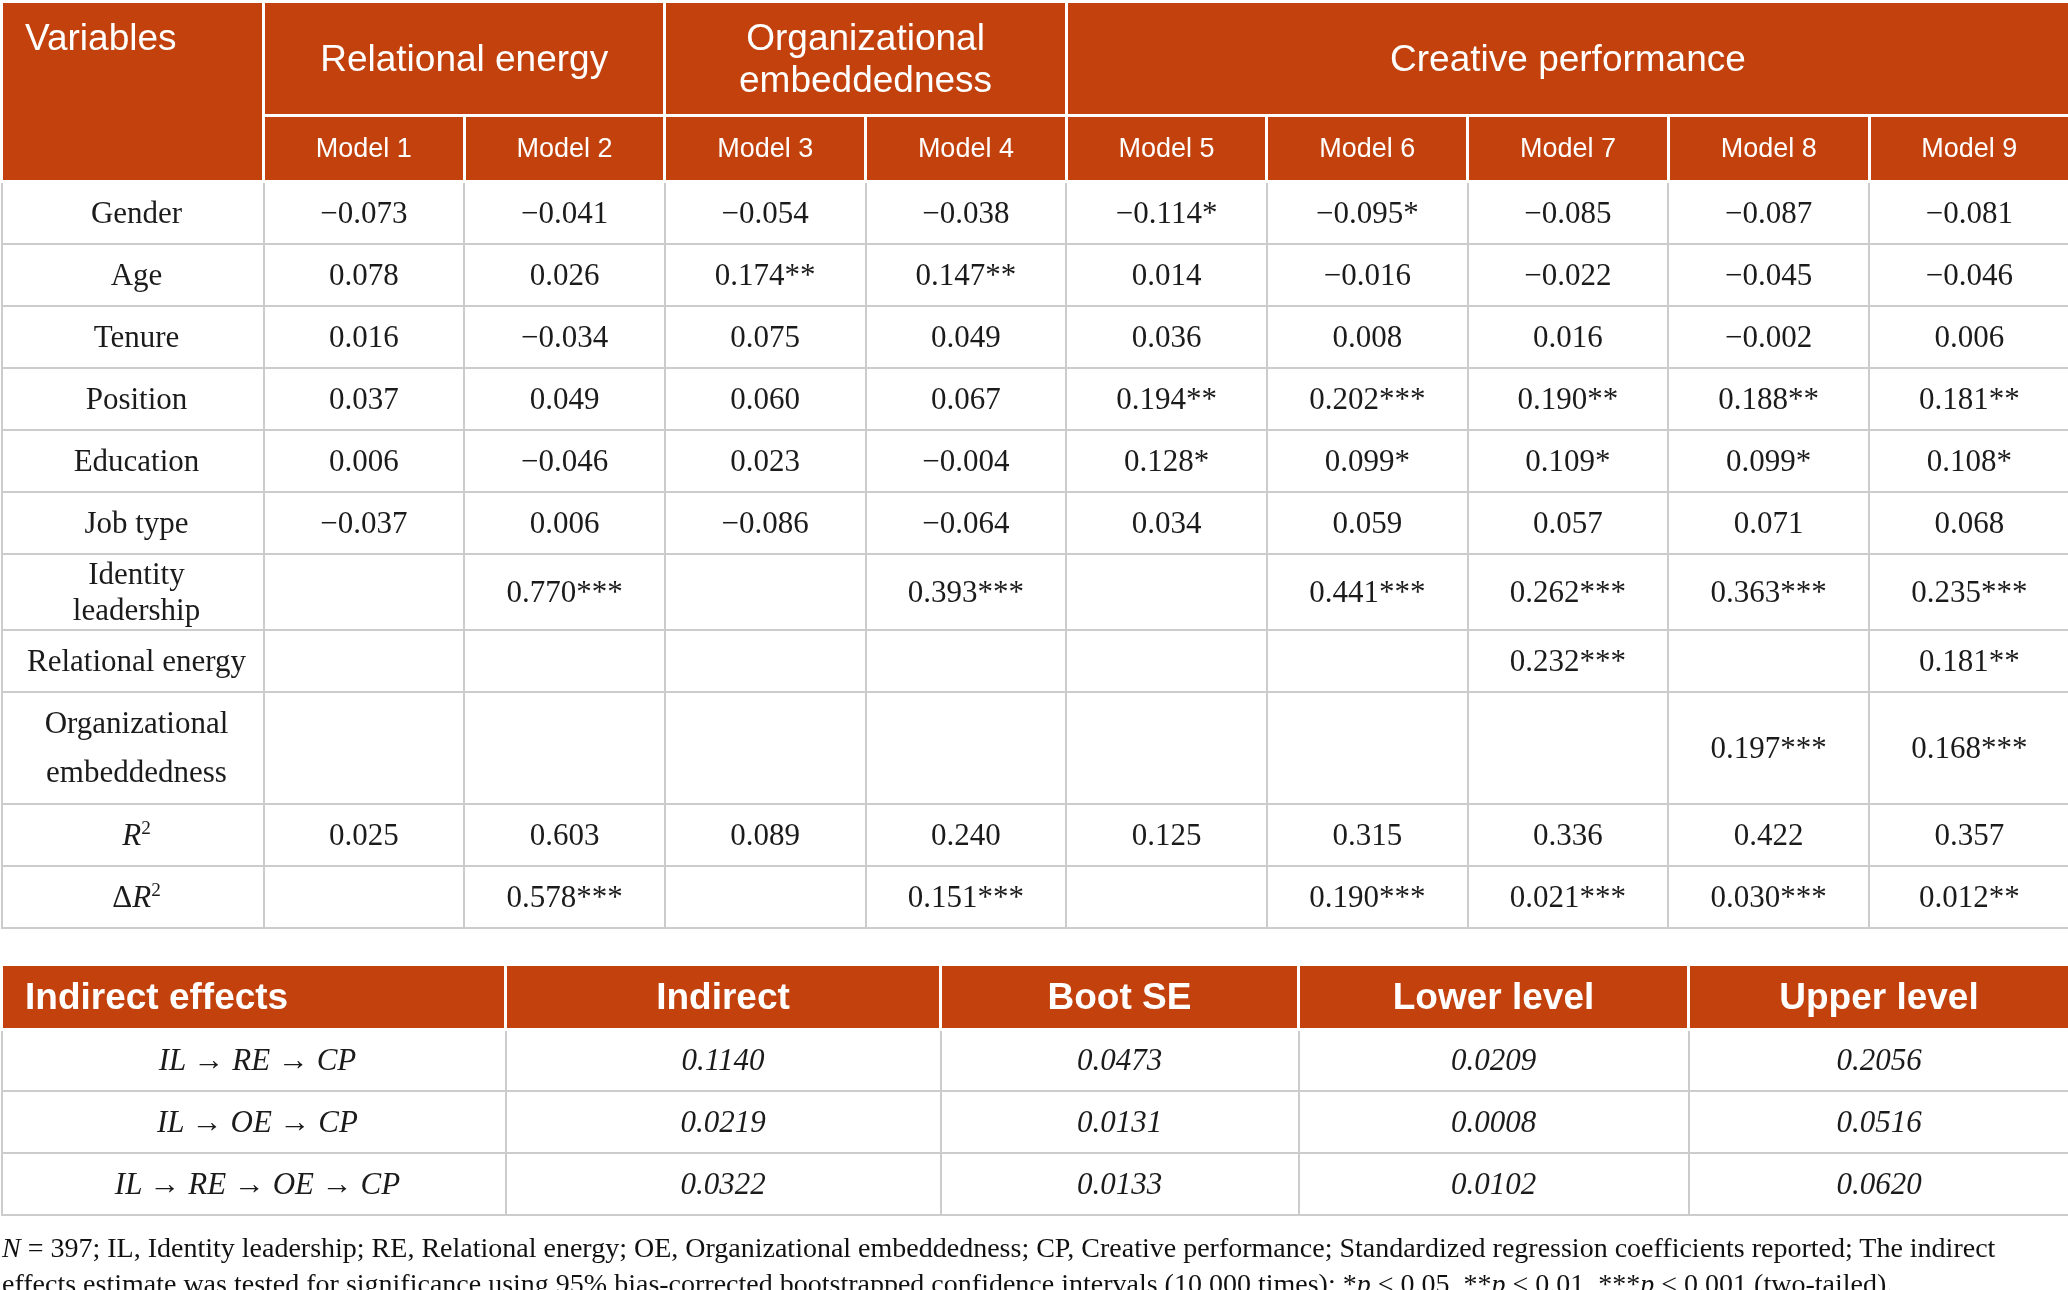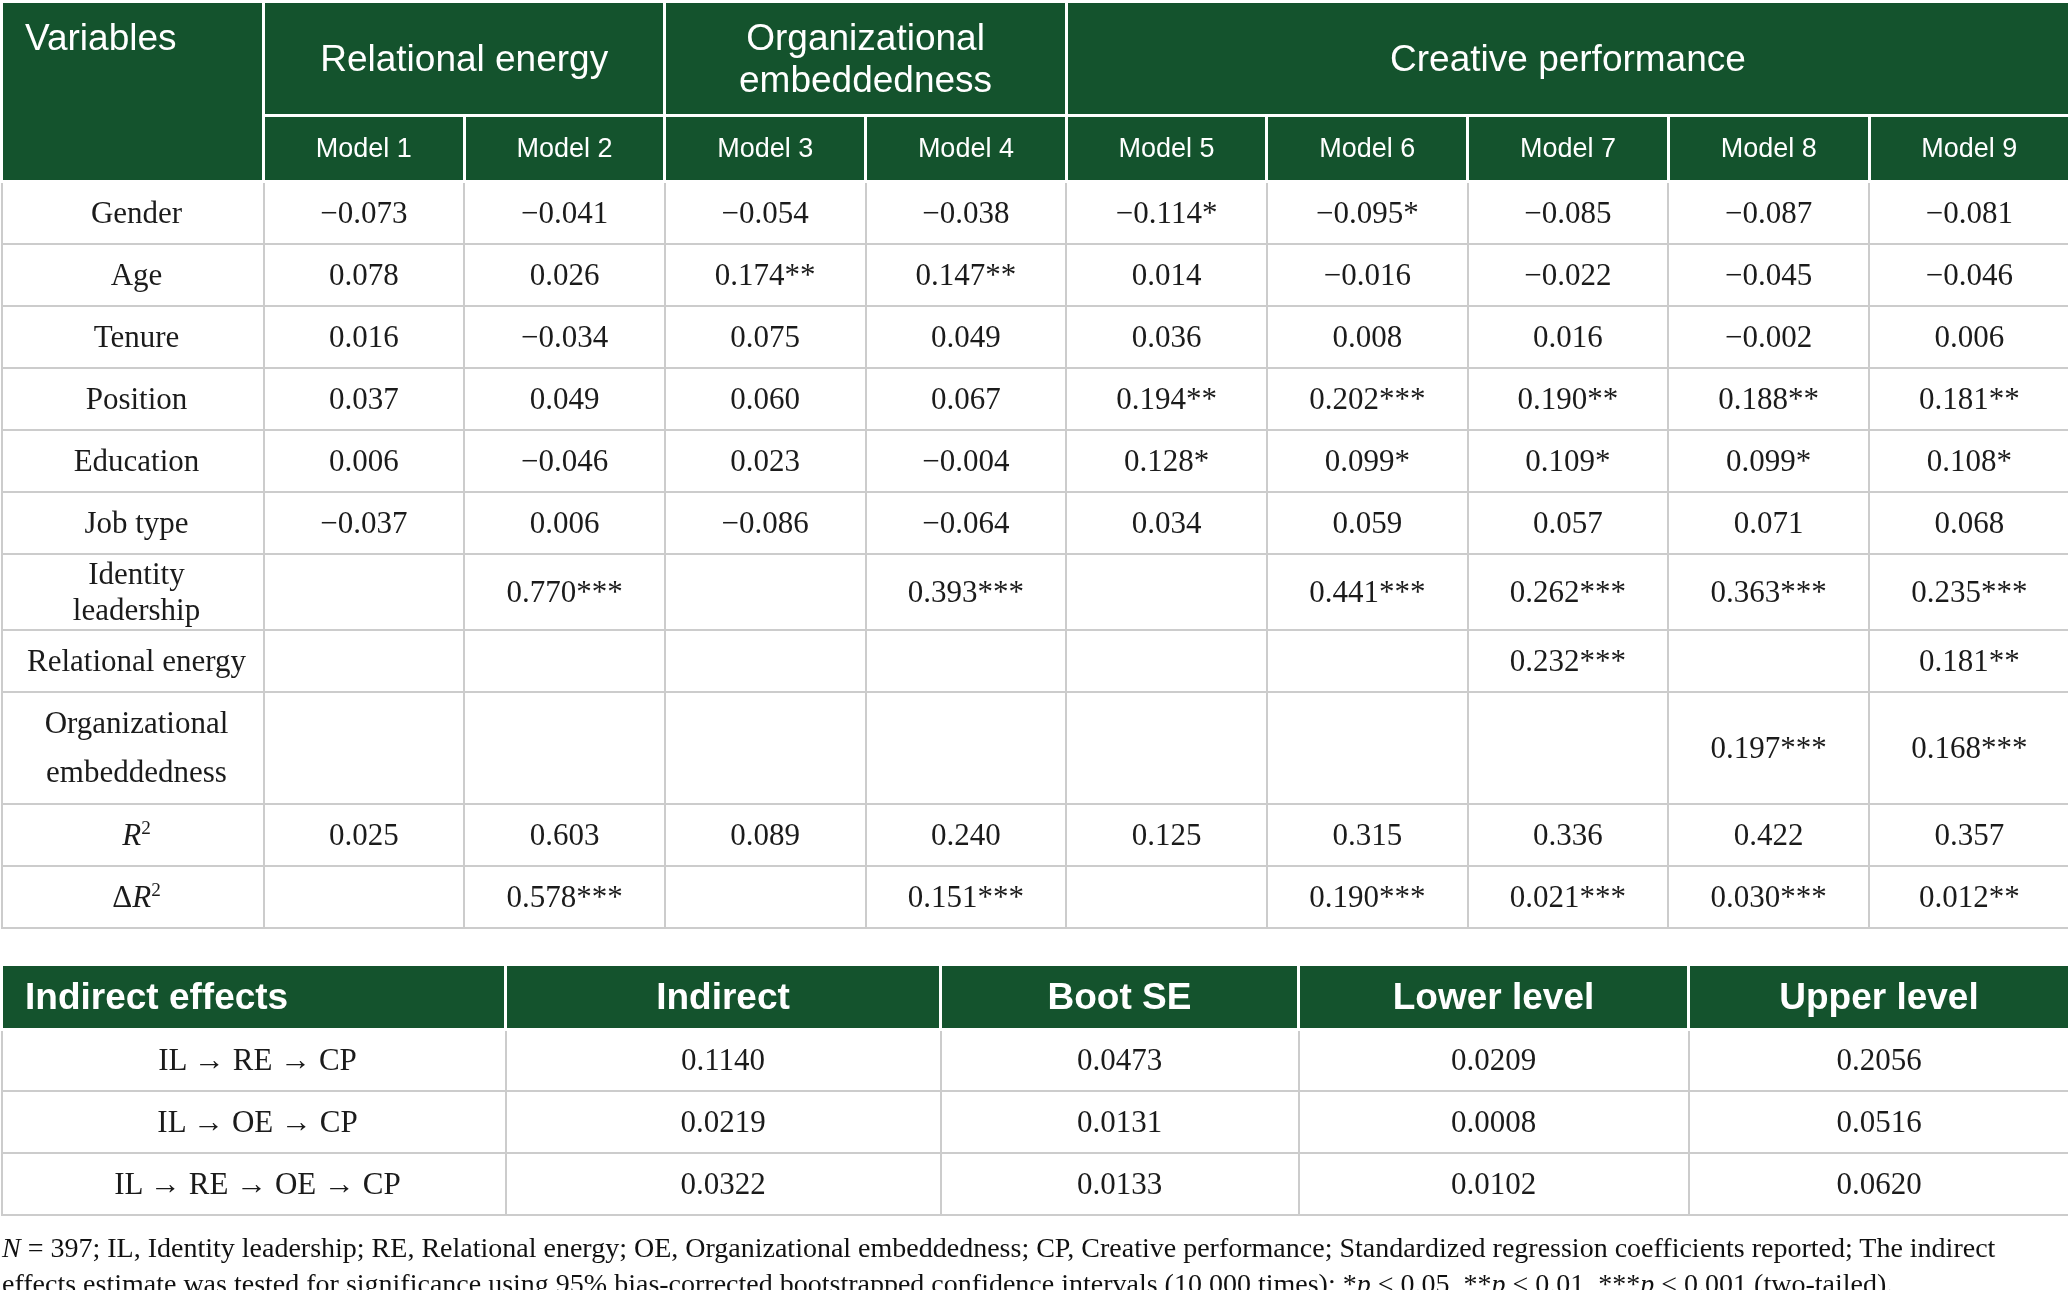--- a/index.html
+++ b/index.html
@@ -13,21 +13,21 @@
     font-family: "Liberation Serif", "DejaVu Serif", serif;
     color: #1b1b1b;
   }
   table {
     border-collapse: collapse;
     table-layout: fixed;
     width: 2068px;
   }
   
   th {
-    background: #14532d;
+    background: #c2410c;
     color: #ffffff;
     font-family: "Liberation Sans", "DejaVu Sans", sans-serif;
     font-weight: 400;
     border: 3px solid #ffffff;
     vertical-align: middle;
     text-align: center;
   }
   
   .t1 thead tr.group-row  { height: 114px; }
   .t1 thead tr.model-row  { height: 66px; }
@@ -61,21 +61,21 @@
     line-height: 0;
   }
   
   .t2 { margin-top: 34px; }
   .t2 thead tr { height: 65px; }
   .t2 thead th { font-size: 37px; font-weight: bold; }
   .t2 th.th-indirect {
     text-align: left;
     padding-left: 22px;
   }
-  .t2 tbody tr { height: 62px; }
+  .t2 tbody tr { height: 62px; font-style: italic; }
   
   .footnote {
     margin: 14px 2px 0 2px;
     font-size: 28px;
     line-height: 1.28;
     color: #111111;
   }
 </style>
 </head>
 <body>

